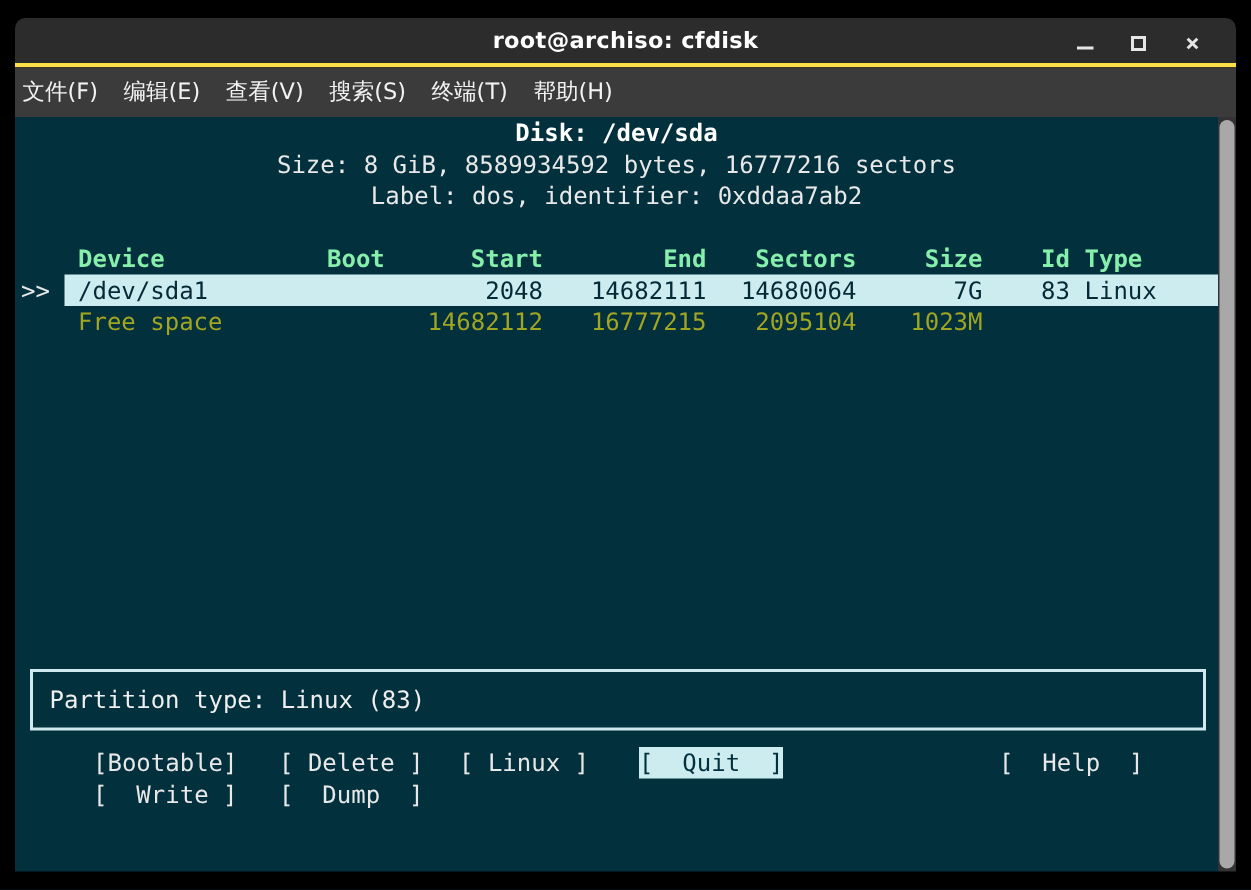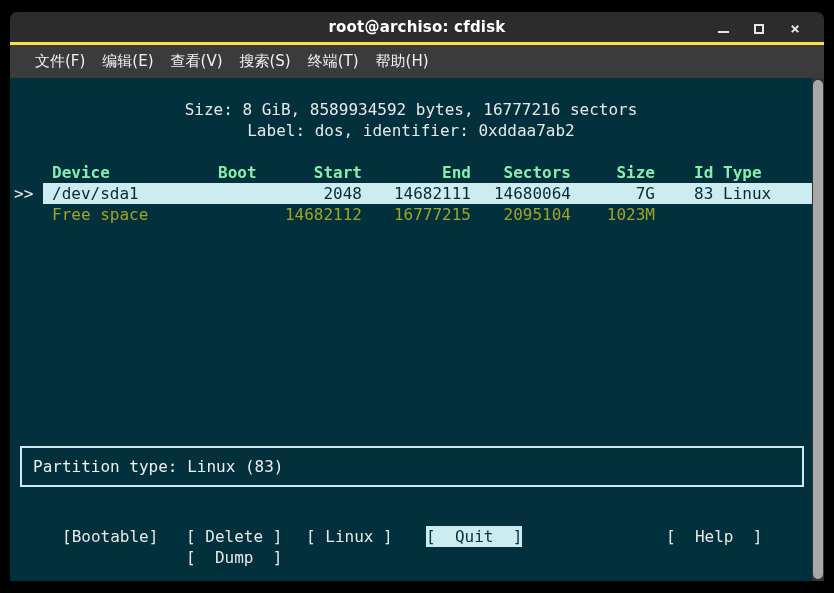--- a/index.html
+++ b/index.html
@@ -20,21 +20,21 @@
     position:absolute; right:10px; top:0; height:33px;
     display:flex; align-items:center; gap:14px; padding-right:8px;
   }
   .win-btn { width:22px; height:22px; display:flex; align-items:center; justify-content:center; cursor:pointer; }
   .ic-min { width:11px; height:2px; background:#e6e6e6; margin-top:7px; }
   .ic-max { width:10px; height:10px; border:2px solid #e6e6e6; }
   .ic-close { color:#e6e6e6; font-size:16px; font-weight:bold; line-height:1; font-family:"DejaVu Sans Mono", monospace; }
 
   .menubar {
     position:absolute; left:10px; top:45px; width:814px; height:33px;
-    background:#3b3b3b; display:flex; align-items:center; gap:15px; padding-left:24px;
+    background:#3b3b3b; display:flex; align-items:center; gap:15px; padding-left:4px;
   }
   .menu-item { color:#f2f2f2; font-size:15px; padding:3px 1px; cursor:pointer; white-space:nowrap; }
 
   
   .terminal {
     position:absolute; left:10px; top:78px; width:802px; height:503px;
     background:#03303d; color:#e8e8e8;
     font-family:"DejaVu Sans Mono", "Liberation Mono", monospace;
     font-size:16px; line-height:21px;
   }
@@ -65,21 +65,21 @@
   .trow.freespace .cell { color:#a0a522; }
 
   .status-box {
     position:absolute; left:10px; top:368px; right:8px; height:41px;
     border:2px solid #cfe9ee;
   }
   .status-box .status-text {
     position:absolute; left:11px; top:0; line-height:37px; white-space:pre; color:#efefef;
   }
 
-  .btn-row { position:absolute; left:0; width:100%; height:21px;margin-top:28px; }
+  .btn-row { position:absolute; left:0; width:100%; height:21px; }
   .tbtn {
     position:absolute; top:0; white-space:pre; line-height:21px; color:#e8e8e8; cursor:pointer;
   }
   .tbtn.sel { background:#cdecf0; color:#03303d; }
   .b1-0{left:52px}.b1-1{left:176px}.b1-2{left:296px}.b1-3{left:416px}.b1-4{left:536px}.b1-5{left:656px}
   .b2-0{left:52px}.b2-1{left:176px}
 
   
   .scrollbar {
     position:absolute; left:812px; top:78px; width:12px; height:503px;
@@ -112,20 +112,21 @@
   <span class="menu-item">文件(F)</span>
   <span class="menu-item">编辑(E)</span>
   <span class="menu-item">查看(V)</span>
   <span class="menu-item">搜索(S)</span>
   <span class="menu-item">终端(T)</span>
   <span class="menu-item">帮助(H)</span>
 </div>
 
 <div class="terminal">
 
+  <div class="tline bold" style="top:0px">Disk: /dev/sda</div>
   <div class="tline" style="top:21px">Size: 8 GiB, 8589934592 bytes, 16777216 sectors</div>
   <div class="tline" style="top:42px">Label: dos, identifier: 0xddaa7ab2</div>
 
   <div class="trow header" style="top:84px">
     <span class="cell c-device">Device</span>
     <span class="cell c-boot">Boot</span>
     <span class="cell c-start">Start</span>
     <span class="cell c-end">End</span>
     <span class="cell c-sectors">Sectors</span>
     <span class="cell c-size">Size</span>
@@ -158,20 +159,21 @@
 
   <div class="btn-row" style="top:420px">
     <span class="tbtn b1-0">[Bootable]</span>
     <span class="tbtn b1-1">[ Delete ]</span>
     <span class="tbtn b1-2">[ Linux ]</span>
     <span class="tbtn b1-3 sel">[  Quit  ]</span>
     <span class="tbtn b1-5">[  Help  ]</span>
   </div>
 
   <div class="btn-row" style="top:441px">
+    <span class="tbtn b2-0">[  Write ]</span>
     <span class="tbtn b2-1">[  Dump  ]</span>
   </div>
 
 </div>
 
 <div class="scrollbar">
   <div class="scroll-thumb"></div>
 </div>
 
 </body></html>

